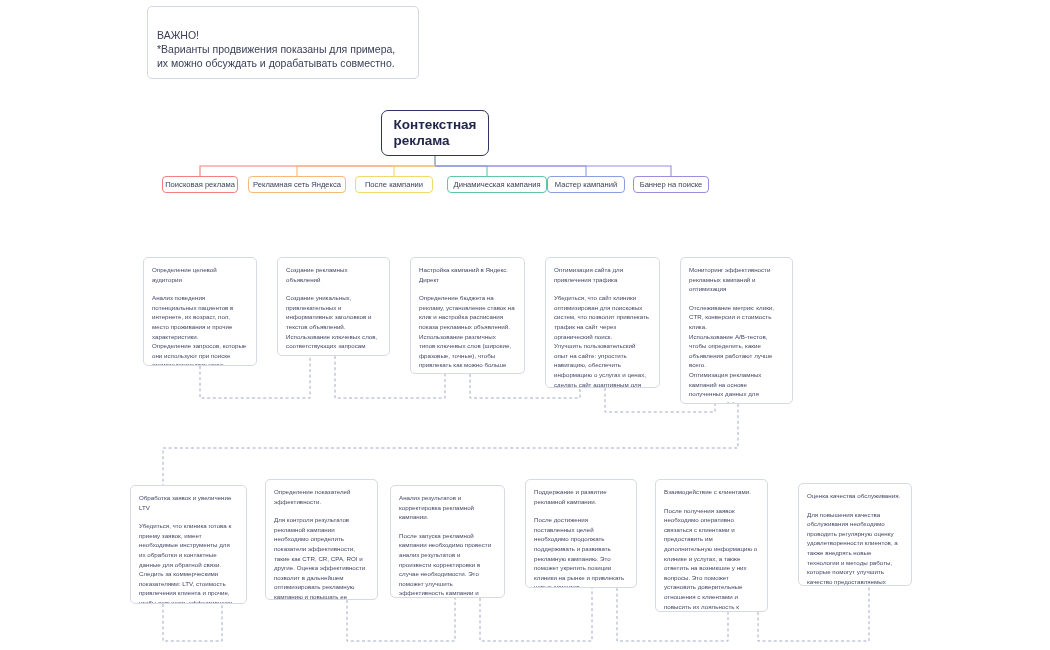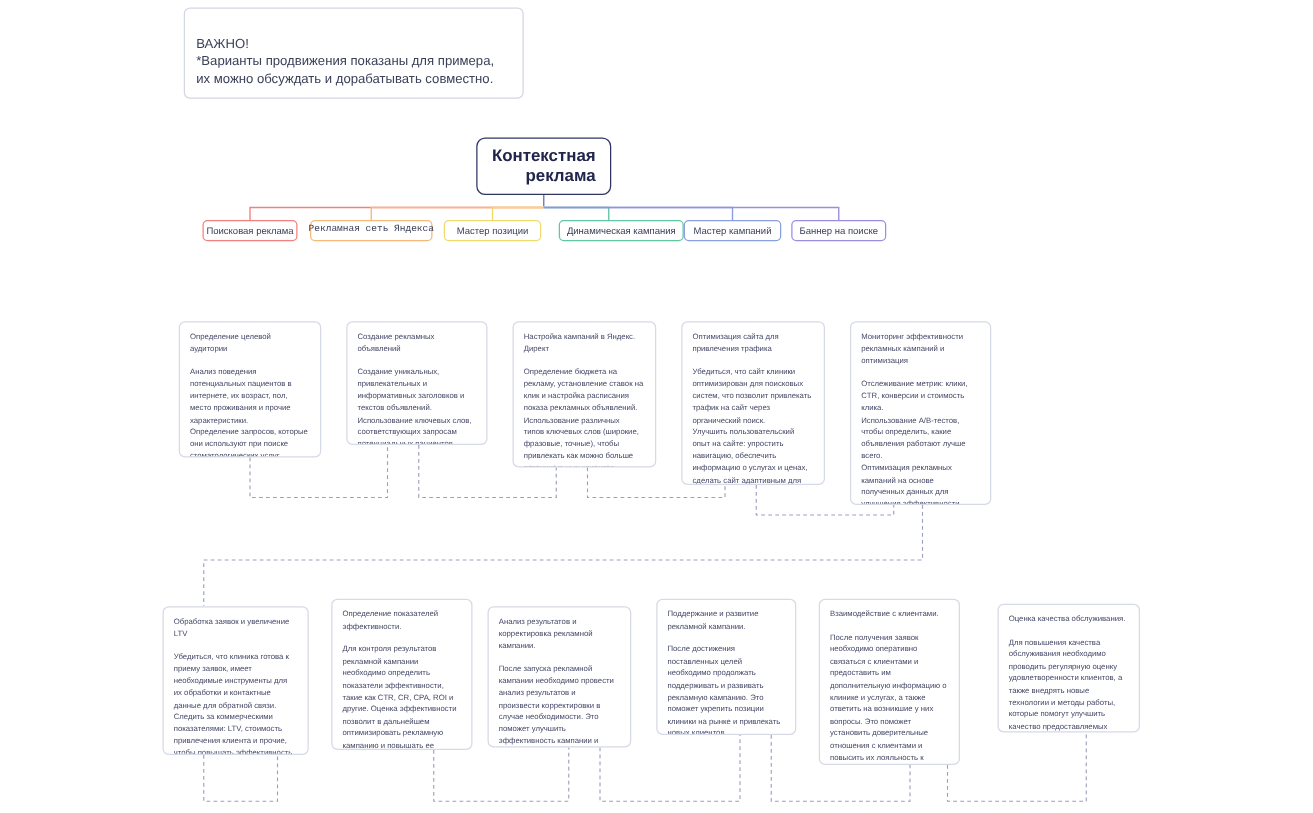--- a/index.html
+++ b/index.html
@@ -56,21 +56,21 @@
     top: 110px;
     width: 108px;
     height: 46px;
     box-sizing: border-box;
     border: 1.6px solid #2f3561;
     border-radius: 7px;
     background: #ffffff;
     display: flex;
     align-items: center;
     justify-content: center;
-    text-align: right;
+    text-align: left;
     font-size: 13.5px;
     font-weight: bold;
     line-height: 16px;
     color: #22264d;
     white-space: pre-line;
   }
 
   
   .chip {
     position: absolute;
@@ -153,25 +153,25 @@
   </div>
 
   <div class="root-node">
     <span>Контекстная
 реклама</span>
   </div>
 
   <div class="chip" style="left: 162px; width: 76px; border-color: rgb(242, 128, 127);">
     <span>Поисковая реклама</span>
   </div>
-  <div class="chip" style="left: 248px; width: 98px; border-color: rgb(245, 185, 122); font-family: Liberation Mono, monospace;">
+  <div class="chip" style="left: 248px; width: 98px; border-color: rgb(245, 185, 122);">
     <span>Рекламная сеть Яндекса</span>
   </div>
   <div class="chip" style="left: 355px; width: 78px; border-color: rgb(242, 217, 107);">
-    <span>Мастер позиции</span>
+    <span>После кампании</span>
   </div>
   <div class="chip" style="left: 447px; width: 100px; border-color: rgb(95, 199, 163);">
     <span>Динамическая кампания</span>
   </div>
   <div class="chip" style="left: 547px; width: 78px; border-color: rgb(138, 159, 224);">
     <span>Мастер кампаний</span>
   </div>
   <div class="chip" style="left: 633px; width: 76px; border-color: rgb(155, 142, 224);">
     <span>Баннер на поиске</span>
   </div>

